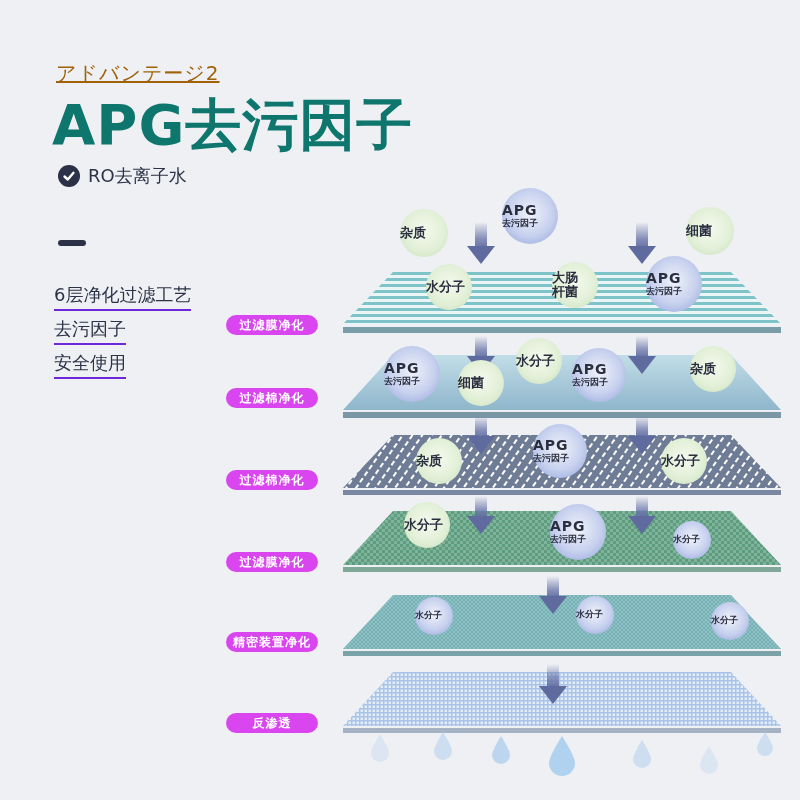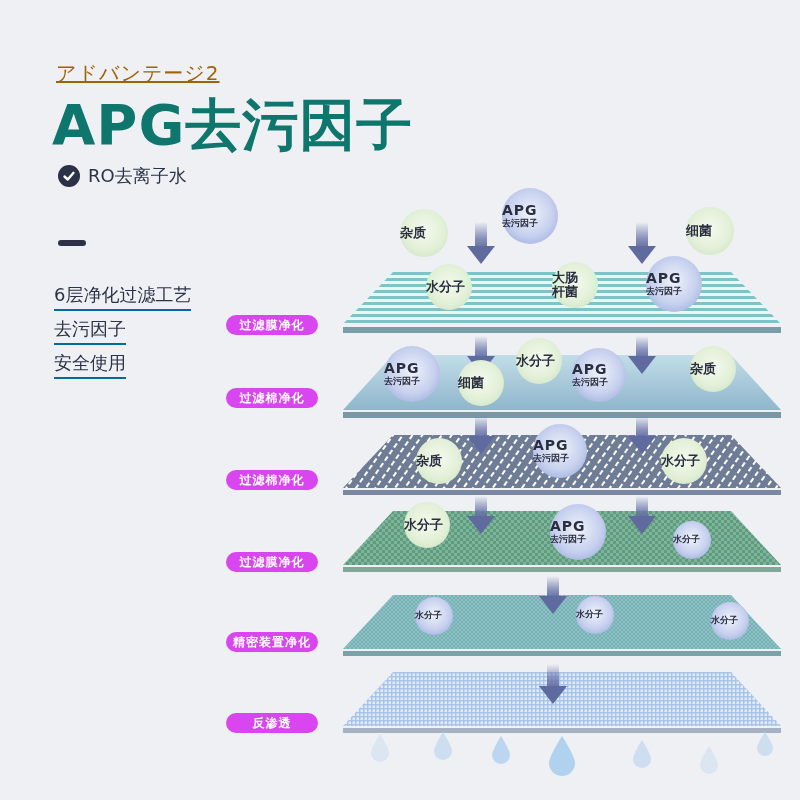--- a/index.html
+++ b/index.html
@@ -2,21 +2,21 @@
 <html><head>
 <meta charset="utf-8">
 <style>
   html,body{margin:0;padding:0;}
   body{width:800px;height:800px;background:#eef0f4;position:relative;overflow:hidden;font-family:"DejaVu Sans","Liberation Sans",sans-serif;color:#2c3247;}
   .subtitle{position:absolute;left:56px;top:60px;font-size:20px;letter-spacing:1px;color:#a16207;text-decoration:underline;}
   .title{position:absolute;left:52px;top:88px;font-size:56px;font-weight:bold;color:#0f766e;letter-spacing:1px;}
   .check-row{position:absolute;left:58px;top:164px;display:flex;align-items:center;gap:8px;font-size:18px;color:#2c3247;}
   .check-icon{width:22px;height:22px;border-radius:50%;background:#2b3146;display:flex;align-items:center;justify-content:center;}
   .dash{position:absolute;left:58px;top:240px;width:28px;height:6px;border-radius:3px;background:#2b3146;}
-  .feature{position:absolute;left:54px;font-size:18px;color:#2c3247;border-bottom:2px solid #0369a1;padding-bottom:2px;}
+  .feature{position:absolute;left:54px;font-size:18px;color:#2c3247;border-bottom:2px solid #6d28d9;padding-bottom:2px;}
   .pill{position:absolute;left:226px;width:92px;height:20px;border-radius:10px;background:#d946ef;color:#fff;font-size:12px;font-weight:bold;display:flex;align-items:center;justify-content:center;letter-spacing:1px;}
   .layer{position:absolute;left:343px;width:438px;}
   .layer svg{display:block;}
   .ball{position:absolute;border-radius:50%;display:flex;flex-direction:column;align-items:flex-start;justify-content:center;font-weight:bold;color:#2a2f3f;text-align:center;line-height:1.1;}
   .ball.green{background:radial-gradient(circle at 50% 45%,#f4f9ee 0%,#e3f0d8 55%,#c7dfba 100%);}
   .ball.blue{background:radial-gradient(circle at 50% 45%,#f0f3fb 0%,#c6d0ee 55%,#8e9fd8 100%);}
   .ball .big{font-size:14px;letter-spacing:1px;}
   .ball .small{font-size:9px;}
   .arrow{position:absolute;width:28px;}
   .drop{position:absolute;}

